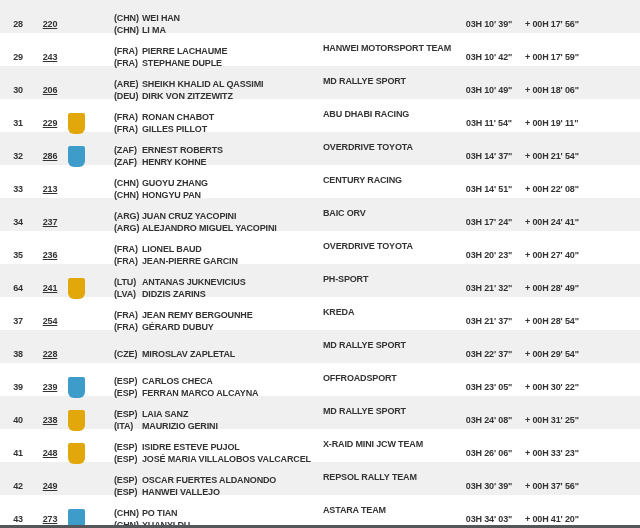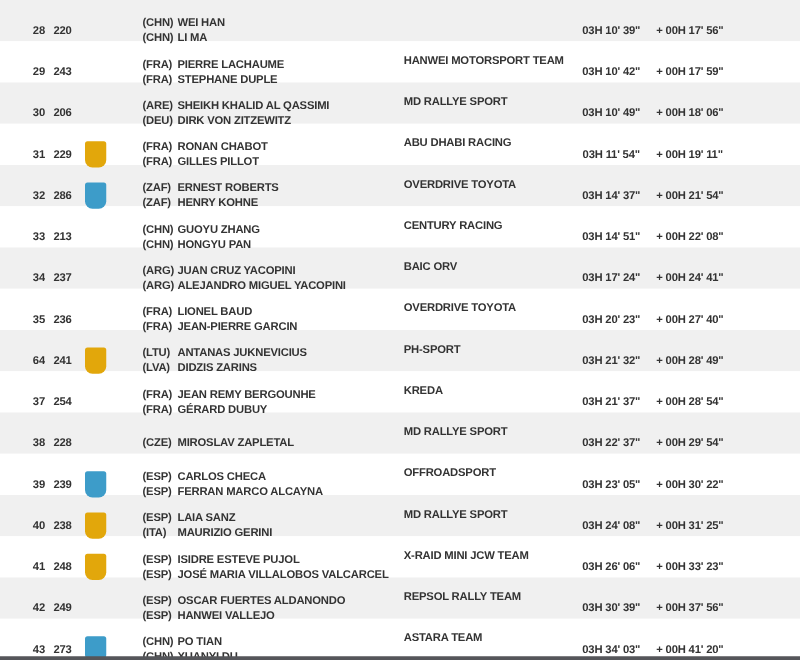--- a/index.html
+++ b/index.html
@@ -33,22 +33,22 @@
     grid-template-columns: 36px 28px 36px 220px 140px 58px 1fr;
     height: 33px;
     align-items: center;
     background: var(--row-bg, #FFFFFF);
     cursor: pointer;
   }
   .row.alt {
     background: var(--row-alt-bg, #F0F0F0);
   }
   .cell { overflow: hidden; white-space: nowrap; }
-  .pos { text-align: right; }
-  .num { text-align: center; }
+  .pos { text-align: center; }
+  .num { text-align: center; text-decoration: underline; }
   .badge-cell {
     padding-left: 4px;
     display: flex;
     align-items: center;
     height: 100%;
   }
   .badge {
     display: inline-block;
     width: 17px;
     height: 21px;

